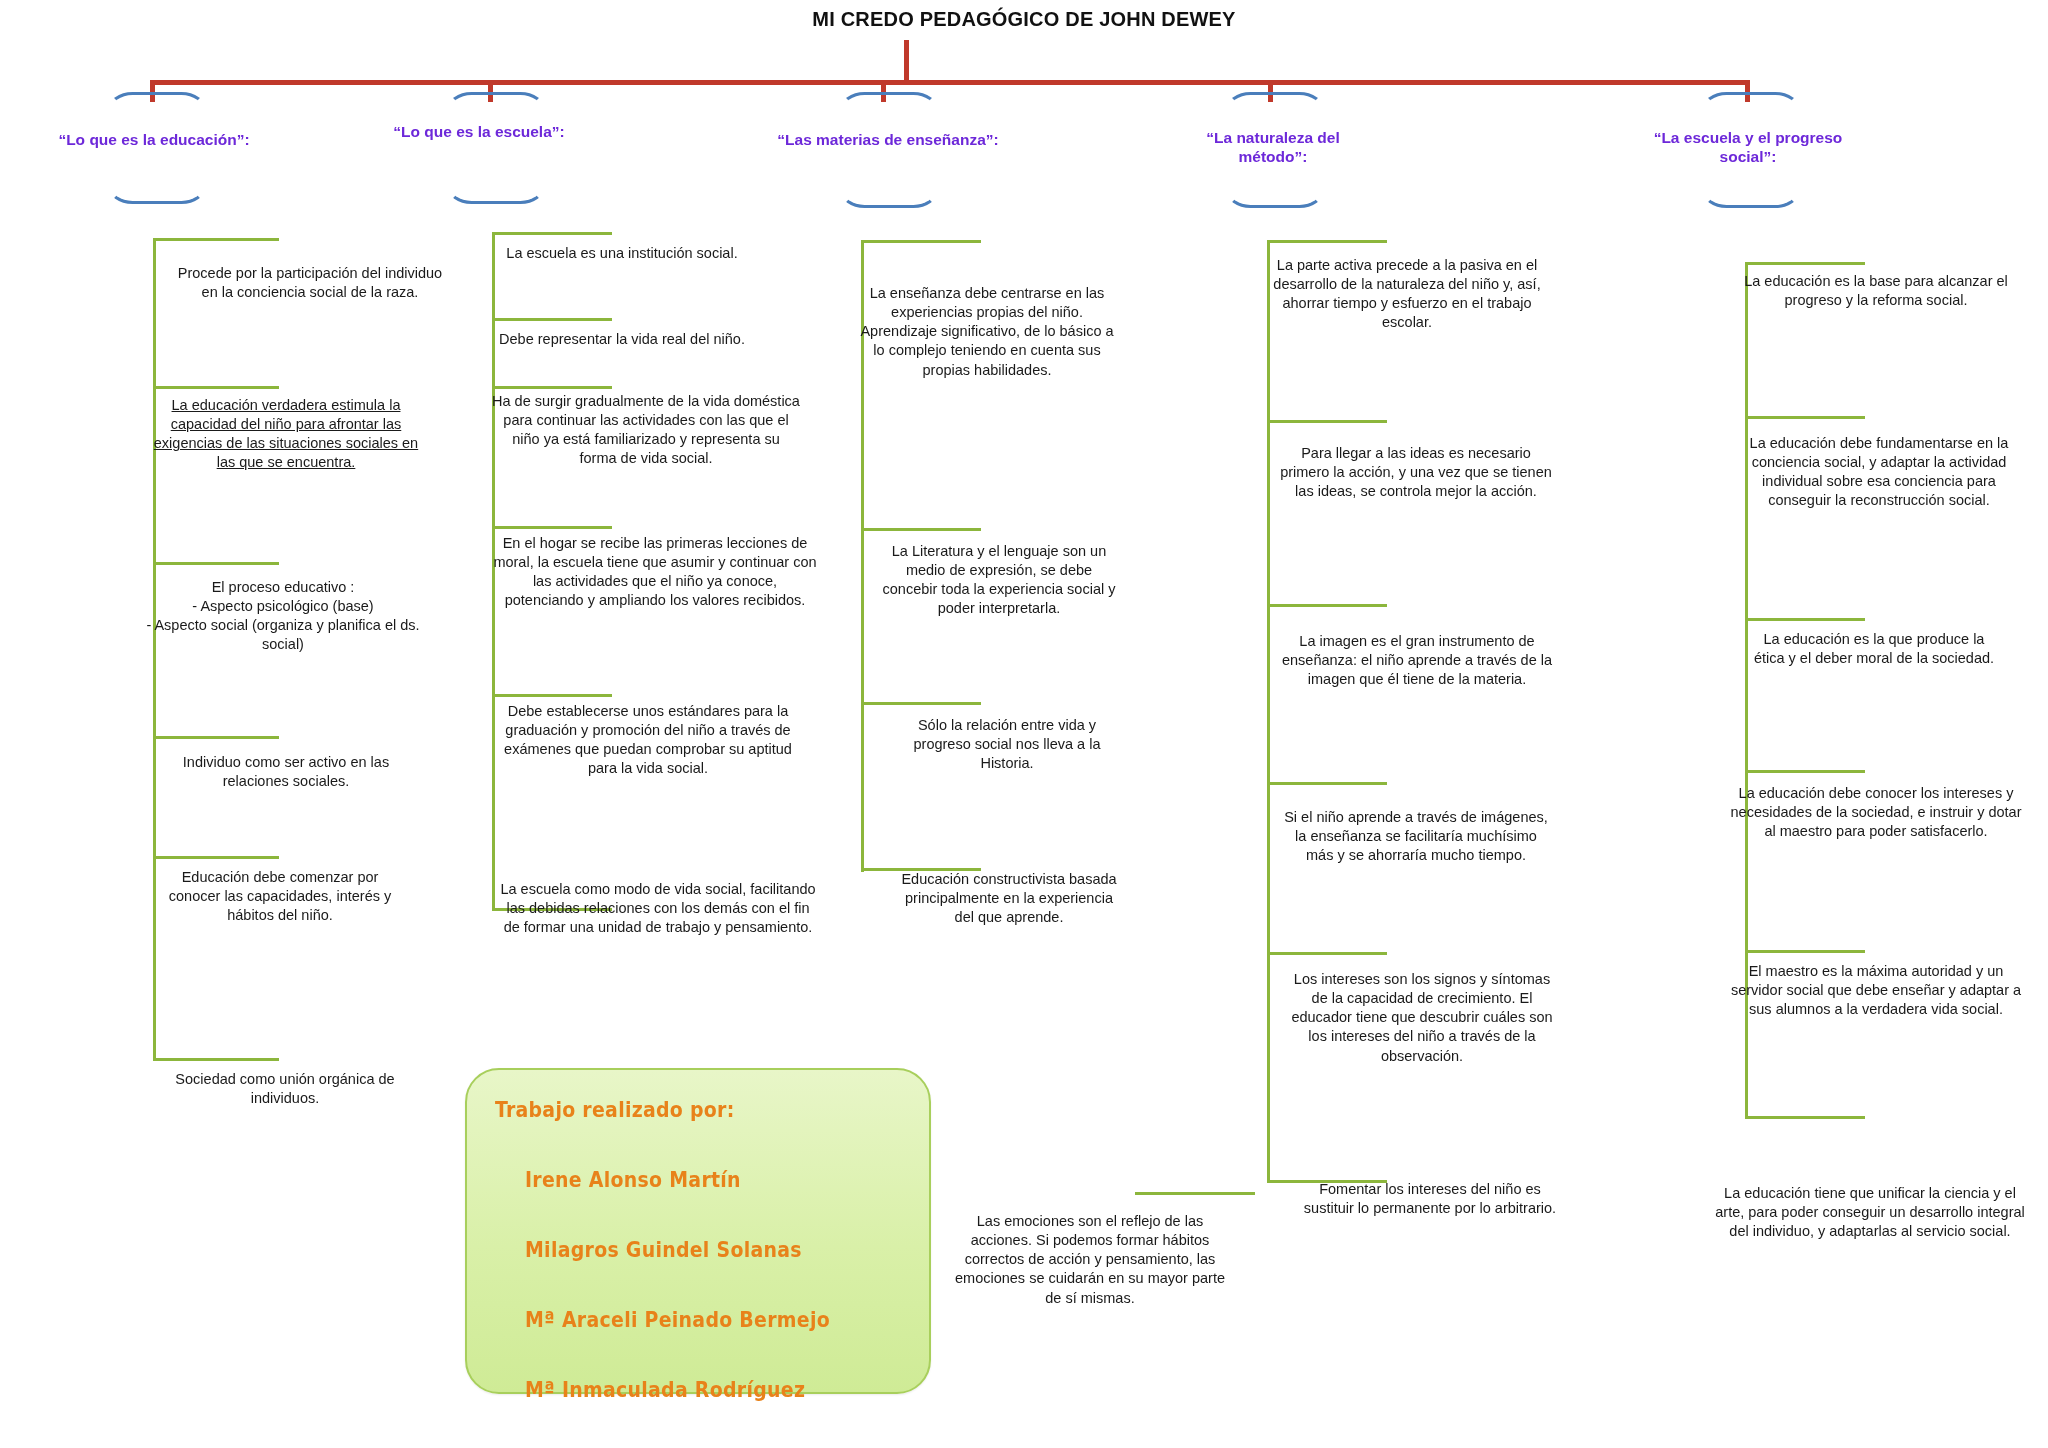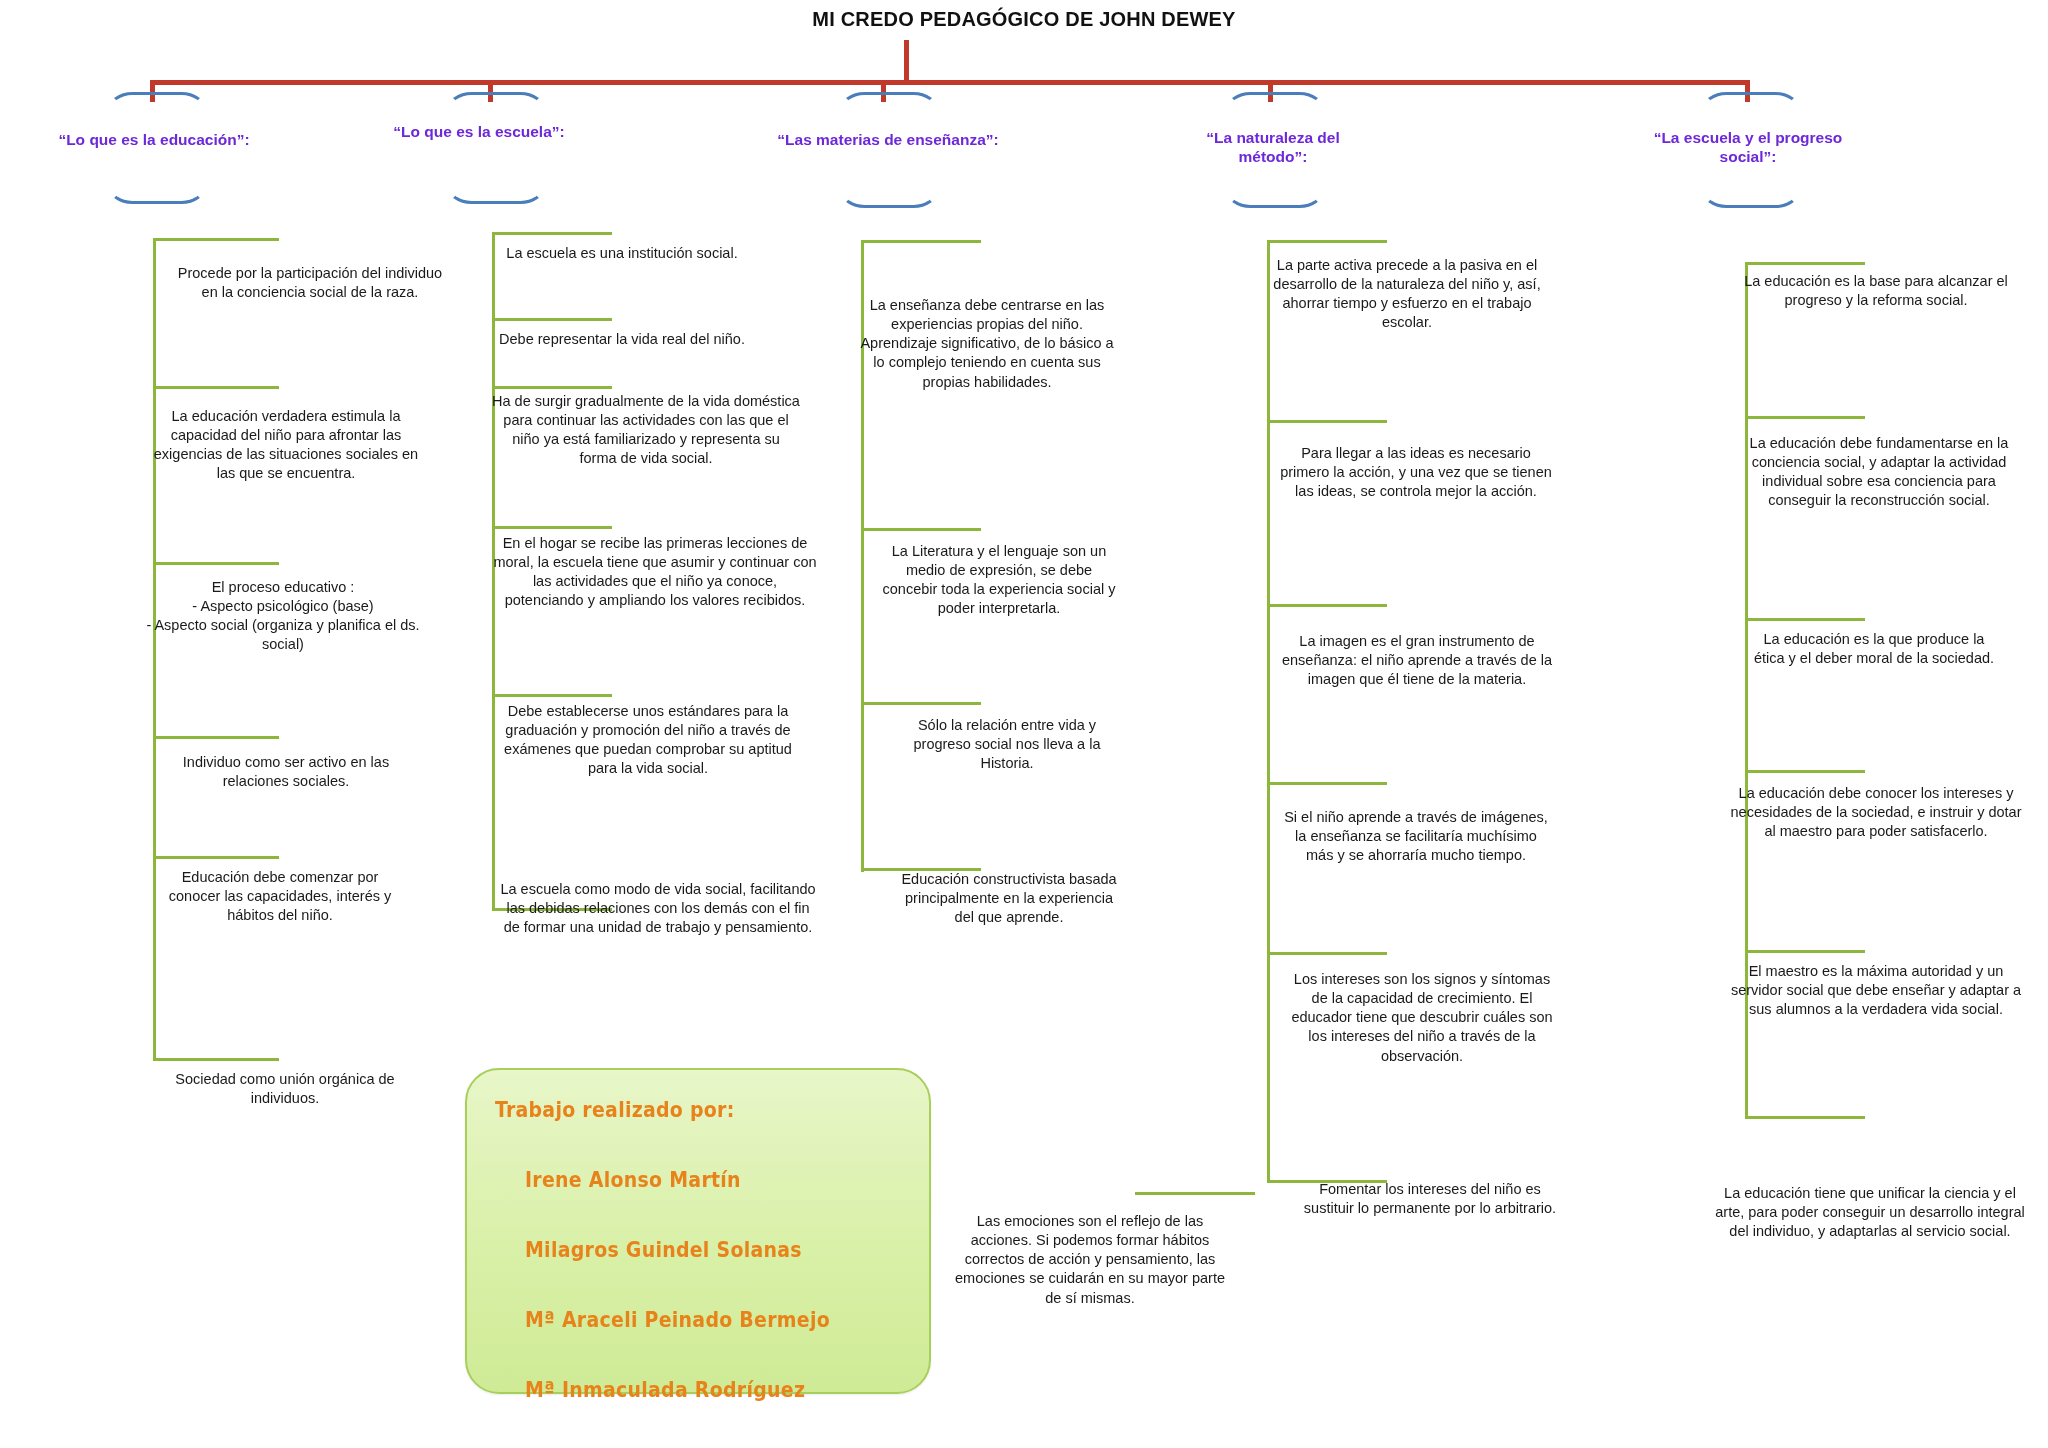--- a/index.html
+++ b/index.html
@@ -62,21 +62,21 @@
   <div class="arc top" style="left:108px;top:92px;width:92px;height:30px;"></div>
   <div class="branch-title" style="left:14px;top:130px;width:280px;">“Lo que es la educación”:</div>
   <div class="arc" style="left:108px;top:168px;width:92px;height:30px;"></div>
 
   <div class="spine" style="left:153px;top:238px;height:822px;"></div>
 
   <div class="tick" style="left:153px;top:238px;width:126px;"></div>
   <div class="leaf" style="left:148px;top:264px;width:276px;margin-left:24px;">Procede por la participación del individuo en la conciencia social de la raza.</div>
 
   <div class="tick" style="left:153px;top:386px;width:126px;"></div>
-  <div class="leaf" style="left:148px;top:407px;width:276px;">La educación verdadera estimula la capacidad del niño para afrontar las exigencias de las situaciones sociales en las que se encuentra.</div>
+  <div class="leaf" style="left:148px;top:396px;width:276px;text-decoration:underline;">La educación verdadera estimula la capacidad del niño para afrontar las exigencias de las situaciones sociales en las que se encuentra.</div>
 
   <div class="tick" style="left:153px;top:562px;width:126px;"></div>
   <div class="leaf" style="left:140px;top:578px;width:286px;white-space:pre-line;">El proceso educativo :
  - Aspecto psicológico (base)
 - Aspecto social (organiza y planifica  el ds. social)</div>
 
   <div class="tick" style="left:153px;top:736px;width:126px;"></div>
   <div class="leaf" style="left:148px;top:753px;width:276px;">Individuo como ser activo en las relaciones sociales.</div>
 
   <div class="tick" style="left:153px;top:856px;width:126px;"></div>
@@ -109,21 +109,21 @@
   <div class="tick" style="left:492px;top:908px;width:120px;"></div>
   <div class="leaf" style="left:498px;top:880px;width:320px;">La escuela como modo de vida social, facilitando las debidas relaciones con los demás con el fin de formar una unidad de trabajo y pensamiento.</div>
 
   <div class="arc top" style="left:840px;top:92px;width:92px;height:30px;"></div>
   <div class="branch-title" style="left:770px;top:130px;width:236px;">“Las materias de enseñanza”:</div>
   <div class="arc" style="left:840px;top:172px;width:92px;height:30px;"></div>
 
   <div class="spine" style="left:861px;top:240px;height:632px;"></div>
 
   <div class="tick" style="left:861px;top:240px;width:120px;"></div>
-  <div class="leaf" style="left:860px;top:296px;width:254px;">La enseñanza debe centrarse en las experiencias propias del niño. Aprendizaje significativo, de lo básico a lo complejo teniendo en cuenta sus propias habilidades.</div>
+  <div class="leaf" style="left:860px;top:284px;width:254px;">La enseñanza debe centrarse en las experiencias propias del niño. Aprendizaje significativo, de lo básico a lo complejo teniendo en cuenta sus propias habilidades.</div>
 
   <div class="tick" style="left:861px;top:528px;width:120px;"></div>
   <div class="leaf" style="left:880px;top:542px;width:238px;">La Literatura y el lenguaje son un  medio de expresión, se debe concebir toda la experiencia social y poder interpretarla.</div>
 
   <div class="tick" style="left:861px;top:702px;width:120px;"></div>
   <div class="leaf" style="left:890px;top:716px;width:234px;">Sólo la relación entre vida y progreso social nos lleva a la Historia.</div>
 
   <div class="tick" style="left:861px;top:868px;width:120px;"></div>
   <div class="leaf" style="left:900px;top:870px;width:218px;">Educación constructivista basada principalmente en la experiencia del que aprende.</div>
 

